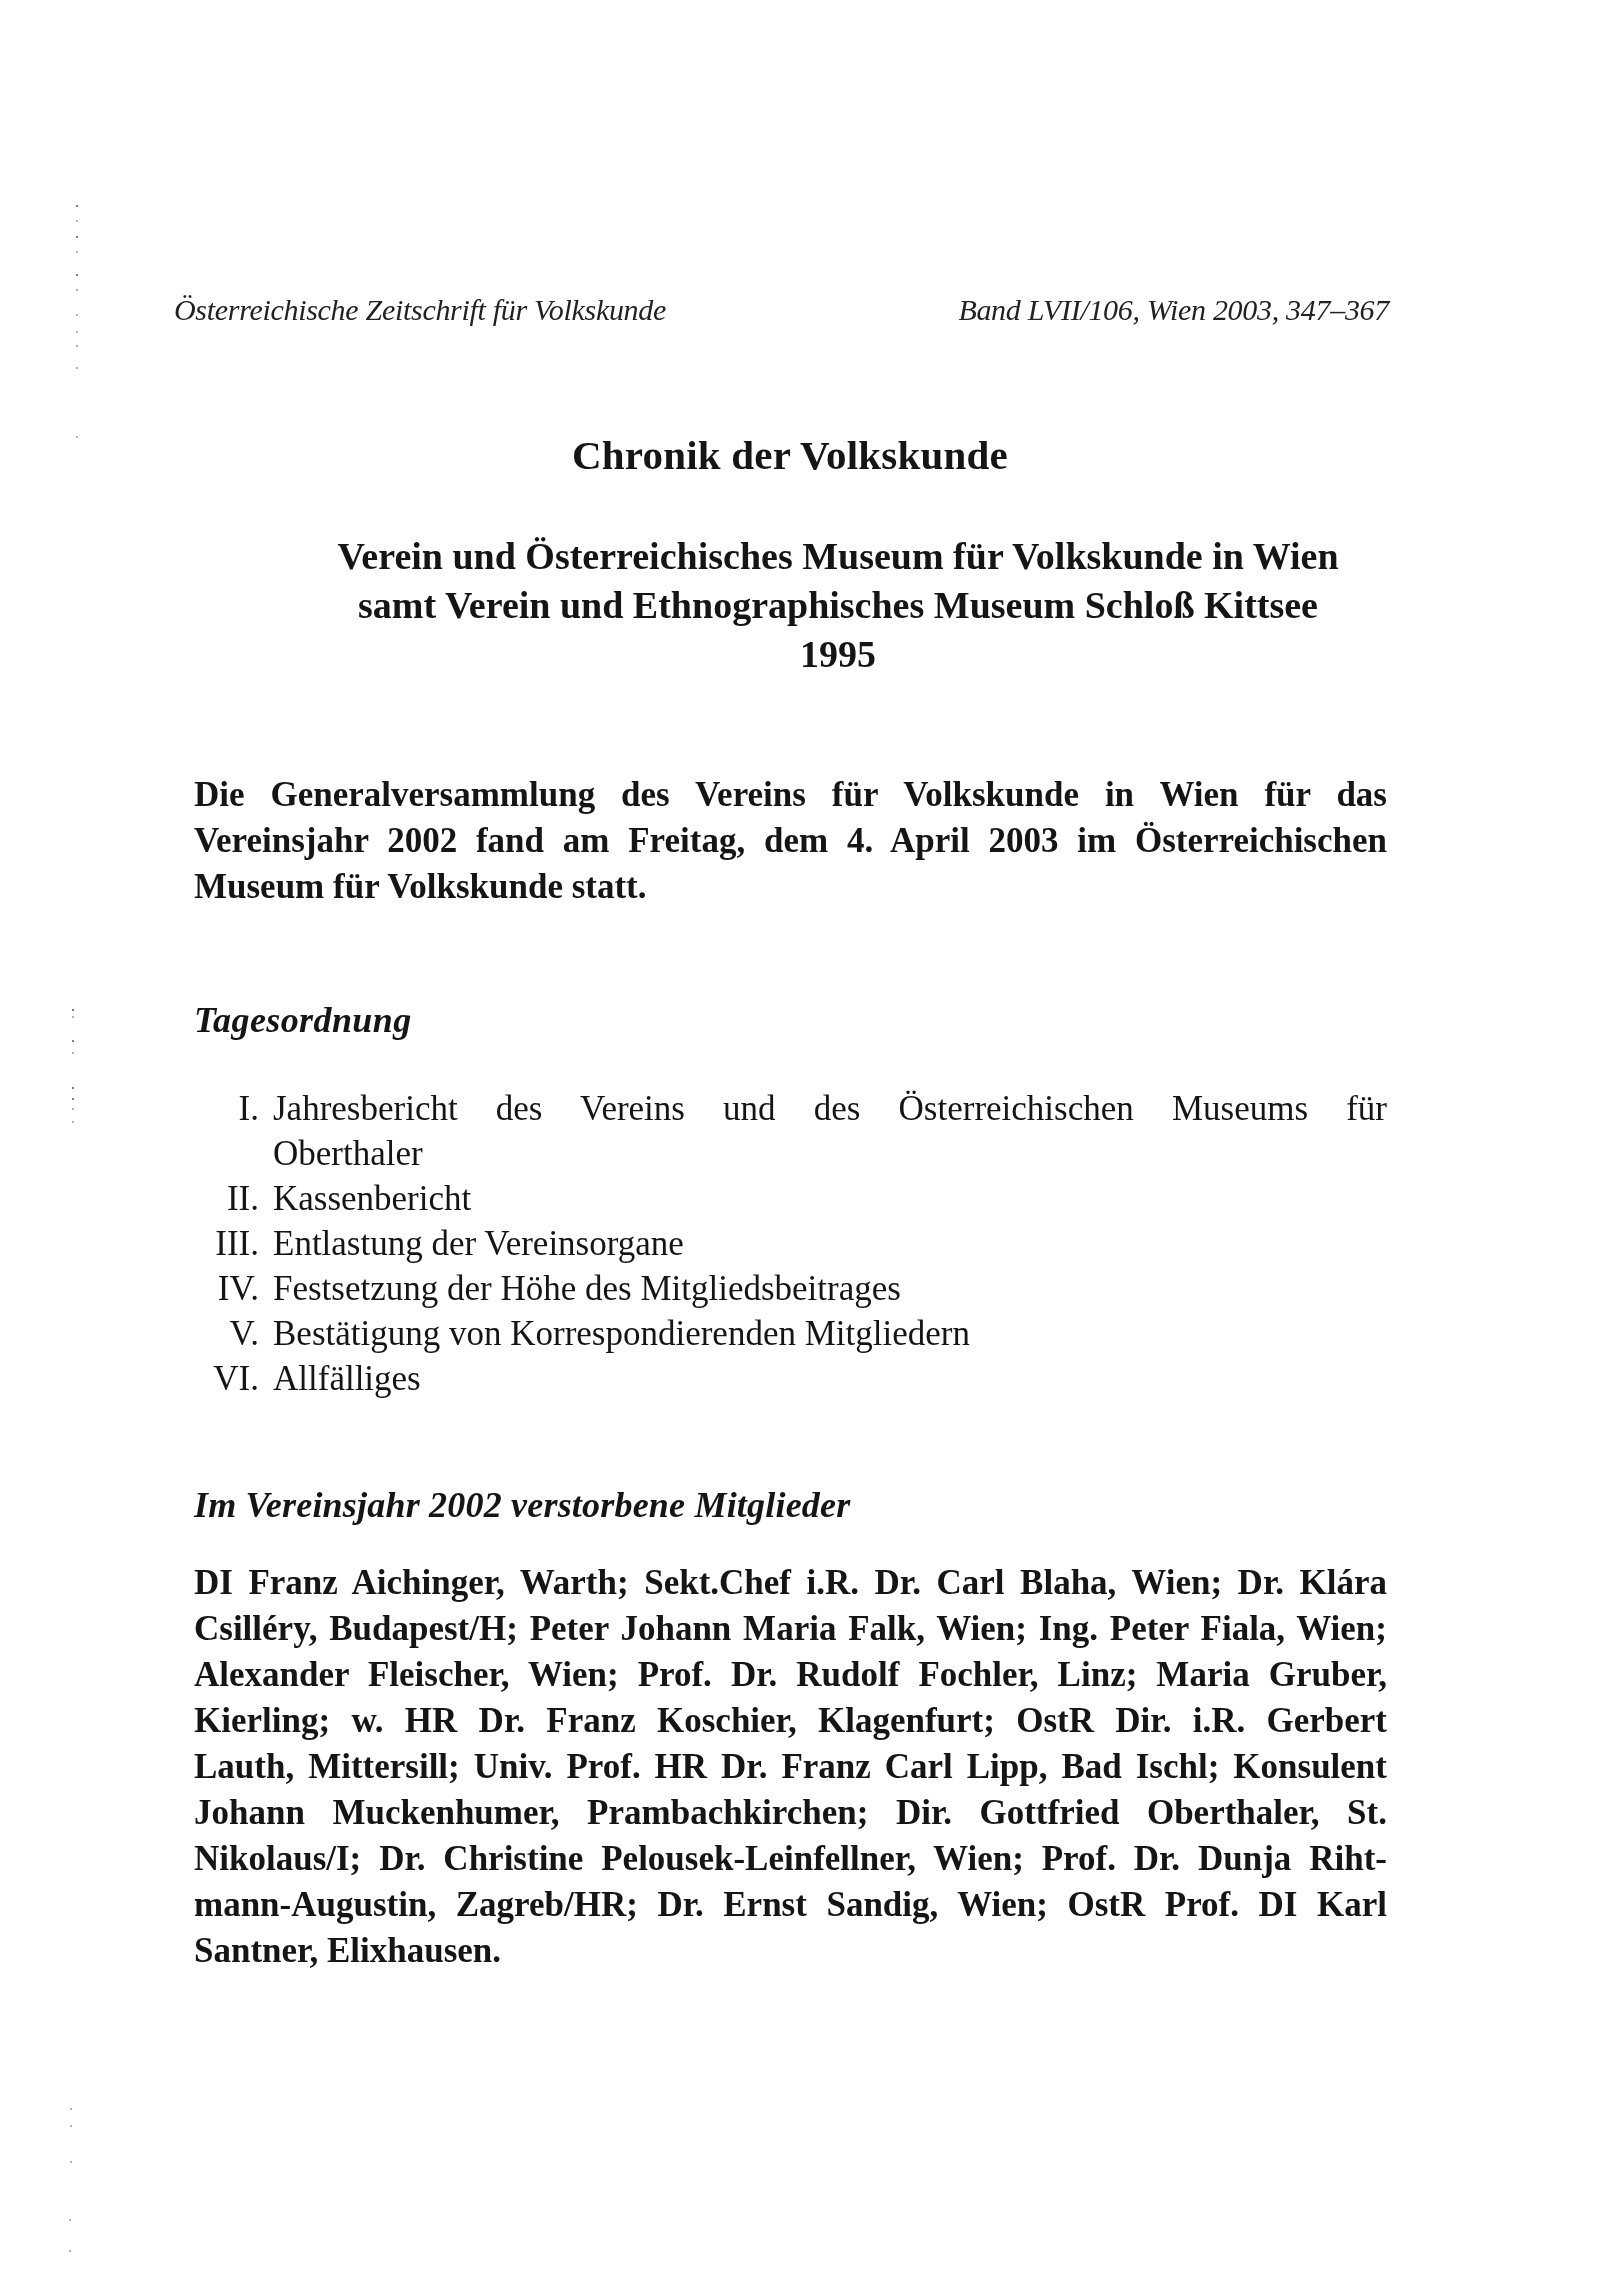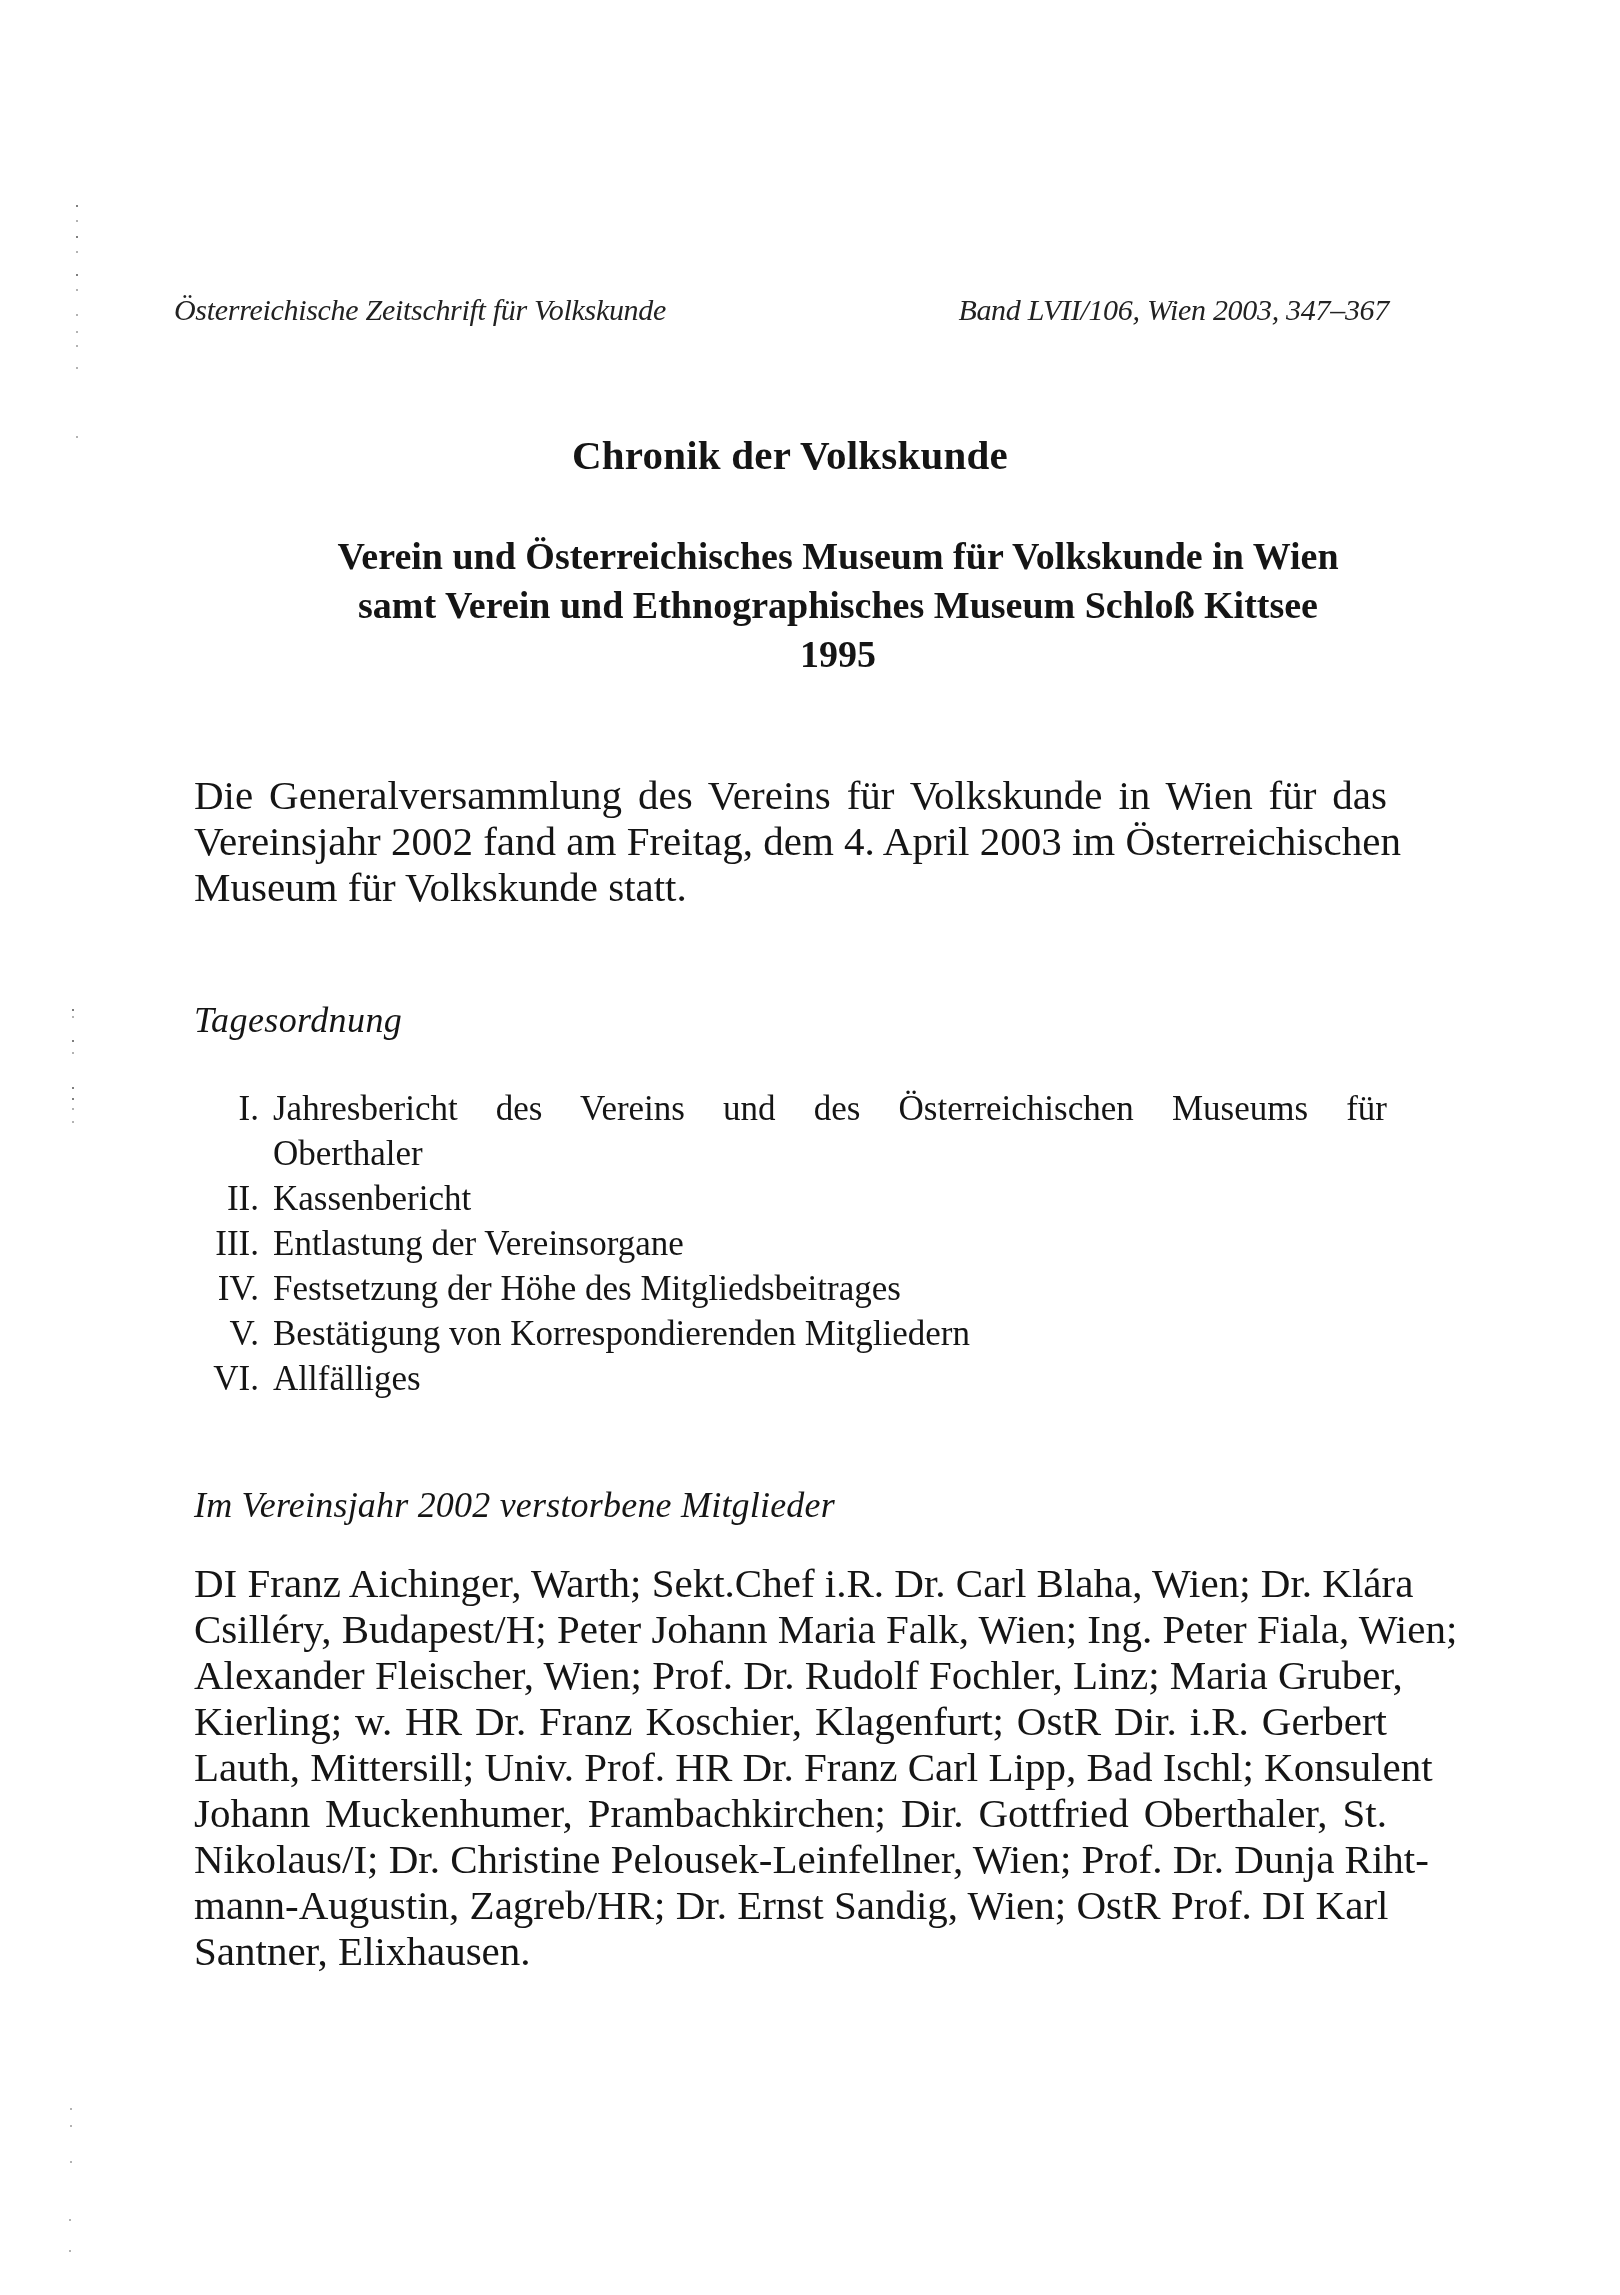--- a/index.html
+++ b/index.html
@@ -62,41 +62,43 @@
       font-weight: bold;
       font-size: 38px;
       line-height: 49px;
       padding-left: 48px;
     }
     .subtitle div { white-space: nowrap; }
     .para {
       position: absolute;
       left: 194px;
       width: 1193px;
-      font-size: 41px;
+      font-size: 35px;
       line-height: 46px;
       text-align: justify;
       text-align-last: left;
+      font-weight: bold;
     }
     .para .line {
       display: block;
       text-align: justify;
       text-align-last: justify;
       white-space: nowrap;
     }
     .para .line.last {
       text-align-last: left;
     }
     .intro { top: 772px; }
     .section-heading {
       position: absolute;
       left: 194px;
       font-style: italic;
       font-size: 36px;
       white-space: nowrap;
+      font-weight: bold;
     }
     .agenda-heading { top: 999px; letter-spacing: 0.4px; }
     .deceased-heading { top: 1484px; letter-spacing: 0.2px; }
     .agenda {
       position: absolute;
       top: 1086px;
       left: 194px;
       width: 1193px;
       font-size: 35px;
       line-height: 45px;

